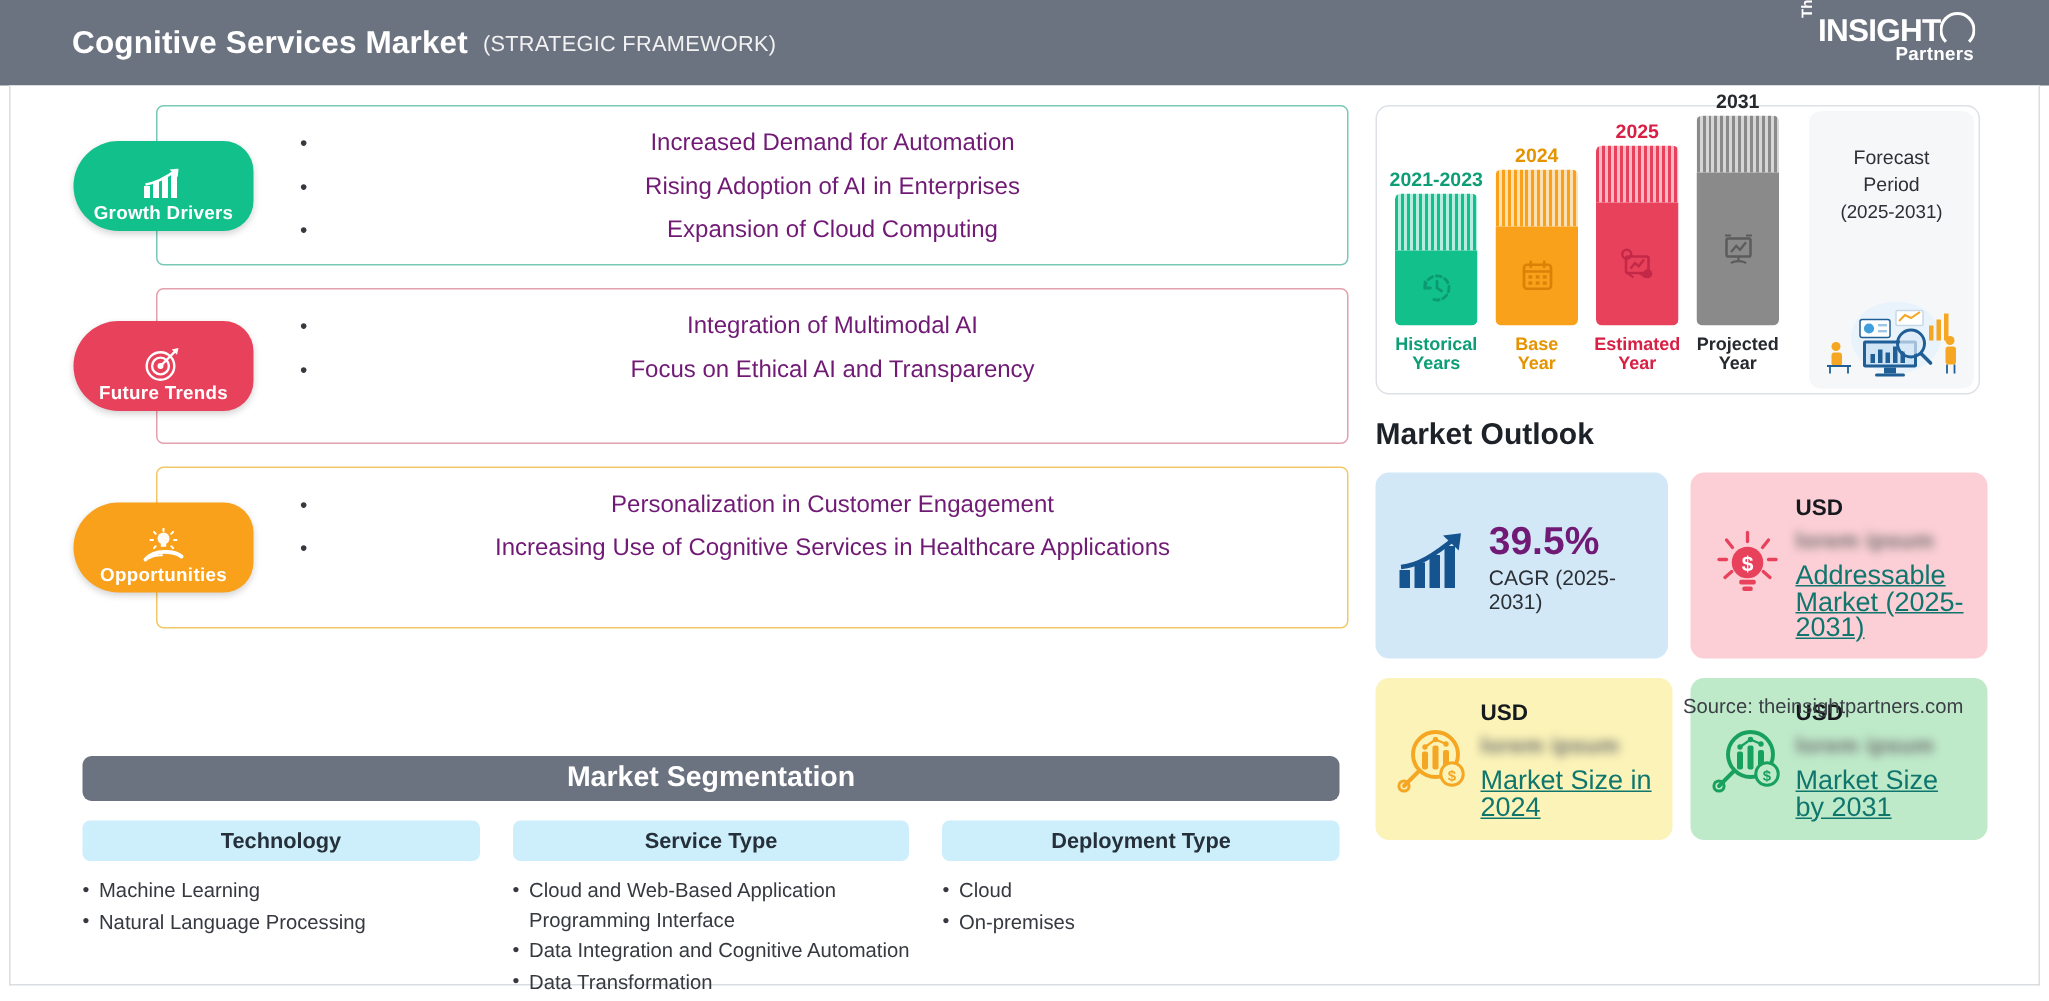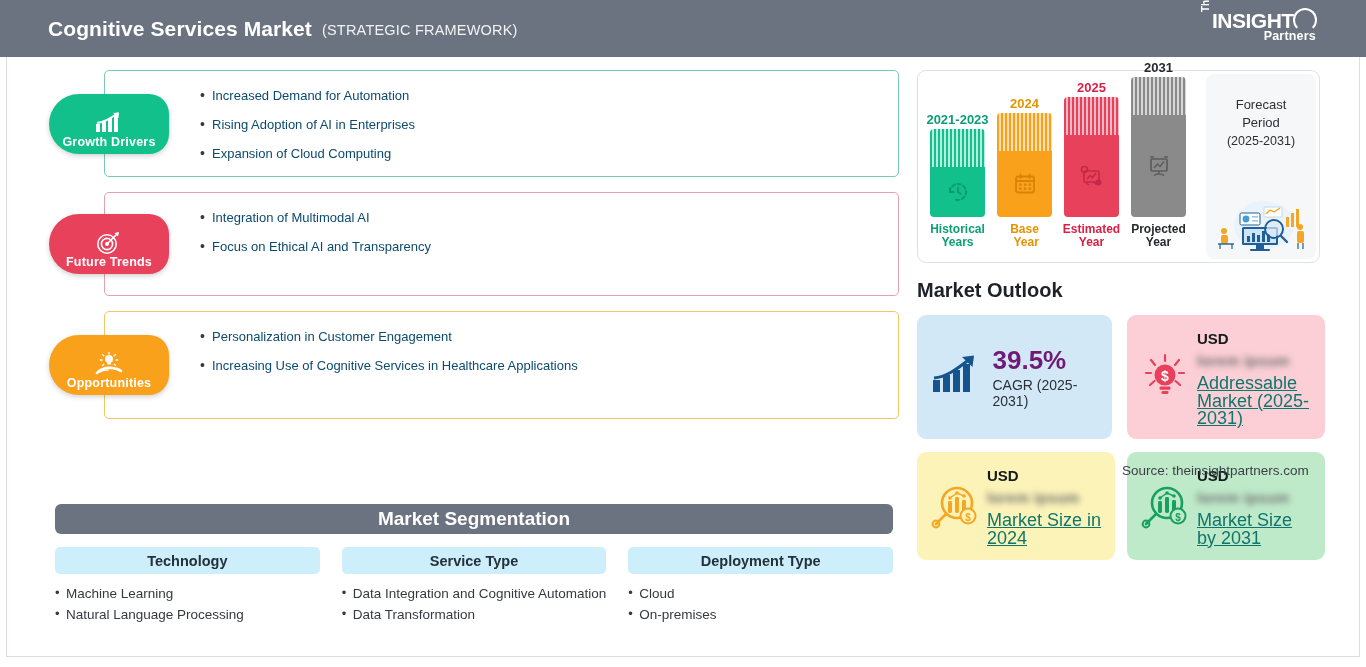--- a/index.html
+++ b/index.html
@@ -75,21 +75,21 @@
     padding:10px 0 10px 95px;
     box-sizing:border-box;
     background:#fff;
   }
   .dbox.green{border-color:#79c9b6;}
   .dbox.red{border-color:#e4a0ad;}
   .dbox.orange{border-color:#f2c766;}
   .dbox ul{margin:0;padding:0;list-style:none;}
   .dbox li{
     position:relative;padding-left:12px;
-    font-size:13px;color:#0c4a6e;line-height:16px;margin:7px 0 13px 0;
+    font-size:16px;color:#701a75;line-height:16px;margin:7px 0 13px 0;text-align:center;
   }
   .dbox li:last-child{margin-bottom:4px;}
   .dbox li:before{
     content:"\2022";position:absolute;left:0;top:-1px;
     font-size:14px;color:#36393f;
   }
 
   .badge{
     position:absolute;left:0;top:50%;transform:translateY(-50%);
     width:120px;height:60px;
@@ -314,20 +314,21 @@
       <div class="seg-col">
         <div class="seg-title">Technology</div>
         <ul>
           <li>Machine Learning</li>
           <li>Natural Language Processing</li>
         </ul>
       </div>
       <div class="seg-col">
         <div class="seg-title">Service Type</div>
         <ul>
+          <li>Cloud and Web-Based Application Programming Interface</li>
           <li>Data Integration and Cognitive Automation</li>
           <li>Data Transformation</li>
         </ul>
       </div>
       <div class="seg-col">
         <div class="seg-title">Deployment Type</div>
         <ul>
           <li>Cloud</li>
           <li>On-premises</li>
         </ul>
@@ -369,21 +370,21 @@
                     <rect x="6" y="11.5" width="2.5" height="2.2"></rect>
                       <rect x="10.8" y="11.5" width="2.5" height="2.2"></rect>
                     <rect x="15.6" y="11.5" width="2.5" height="2.2"></rect>
                     <rect x="6" y="15.6" width="2.5" height="2.2"></rect>
                       <rect x="10.8" y="15.6" width="2.5" height="2.2"></rect>
                     <rect x="15.6" y="15.6" width="2.5" height="2.2"></rect>
                   </g>
                 </svg>
               </div>
             </div>
-            <span class="cap" style="color:#e59400;text-align:right;">Base<br>Year</span>
+            <span class="cap" style="color:#e59400;">Base<br>Year</span>
           </div>
 
           <div class="bar" style="left:134px;">
             <span class="yr" style="color:#d81f44;bottom:122px;">2025</span>
             <div class="col" style="height:120px;">
               <div class="stripe" style="background:repeating-linear-gradient(to right,#e8415c 0 2px,#f7b9c4 2px 4px);"></div>
               <div class="solid" style="height:82px;background:#e8415c;">
                 <svg width="26" height="24" viewBox="0 0 26 24">
                   <rect x="5" y="7" width="15" height="11" rx="1.4" fill="none" stroke="#c32846" stroke-width="1.7"></rect>
                   <path d="M8 15 L11 11.5 L13.5 13.5 L17 9" fill="none" stroke="#c32846" stroke-width="1.6"></path>

